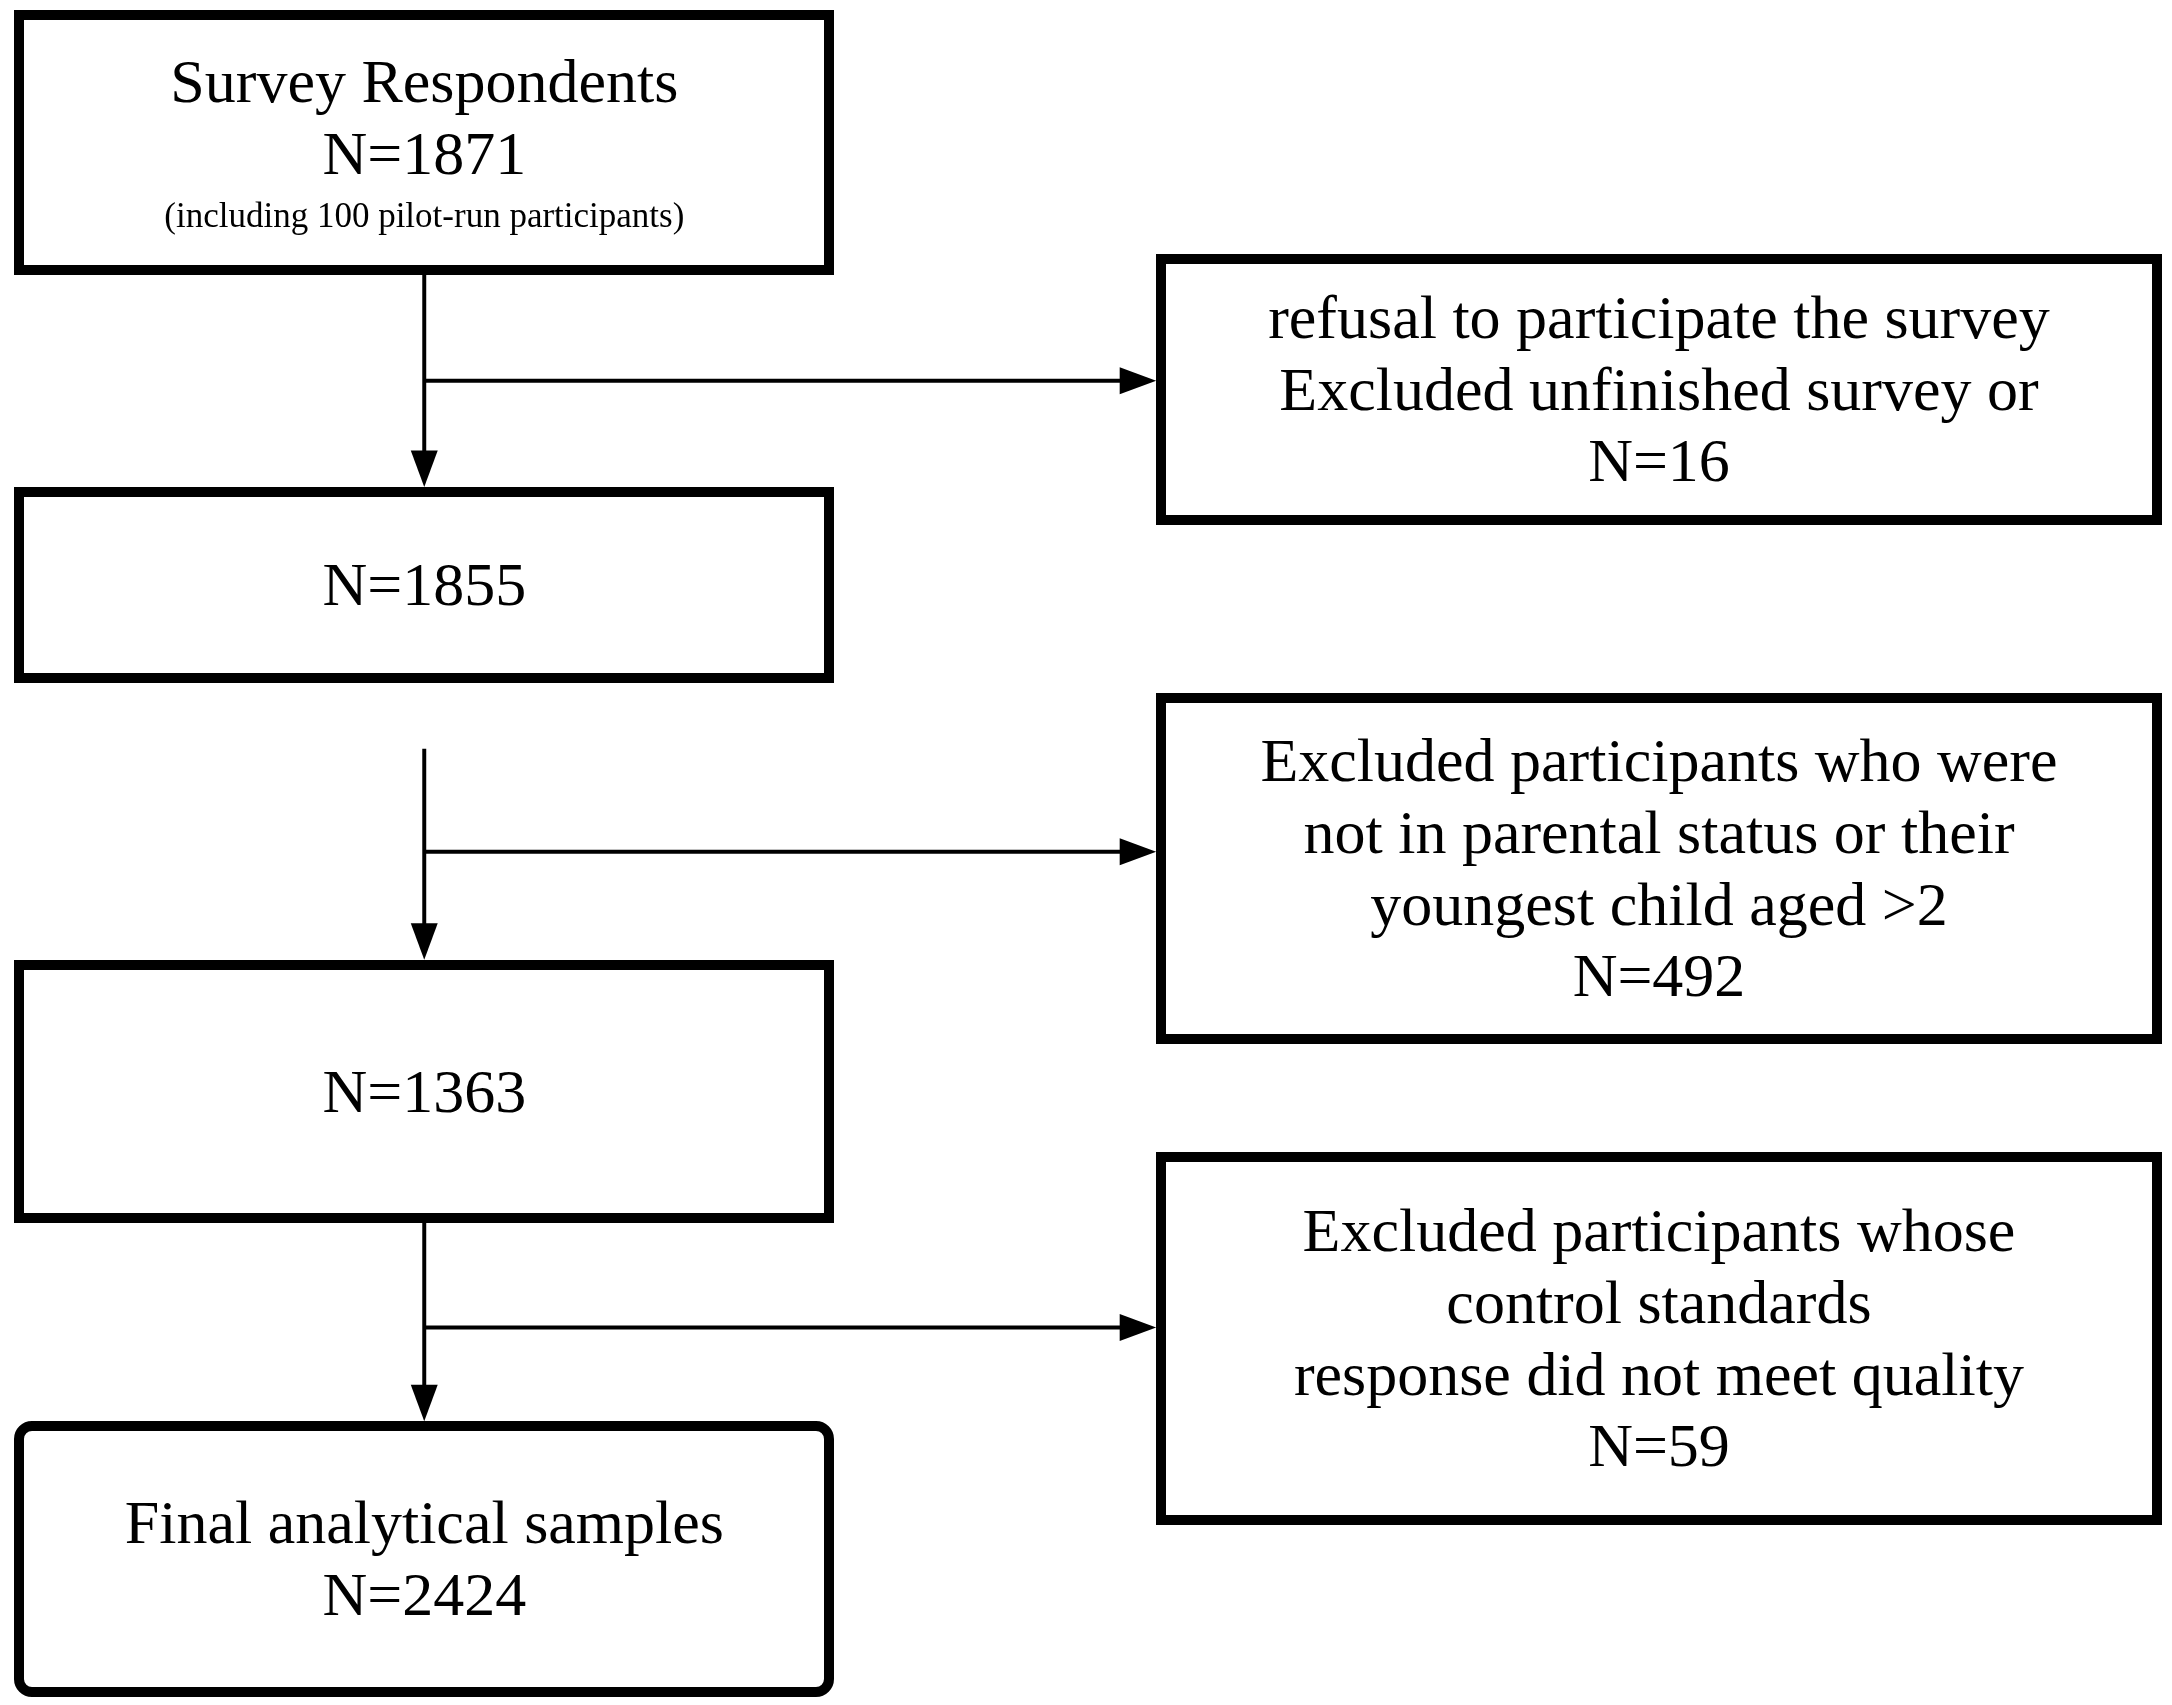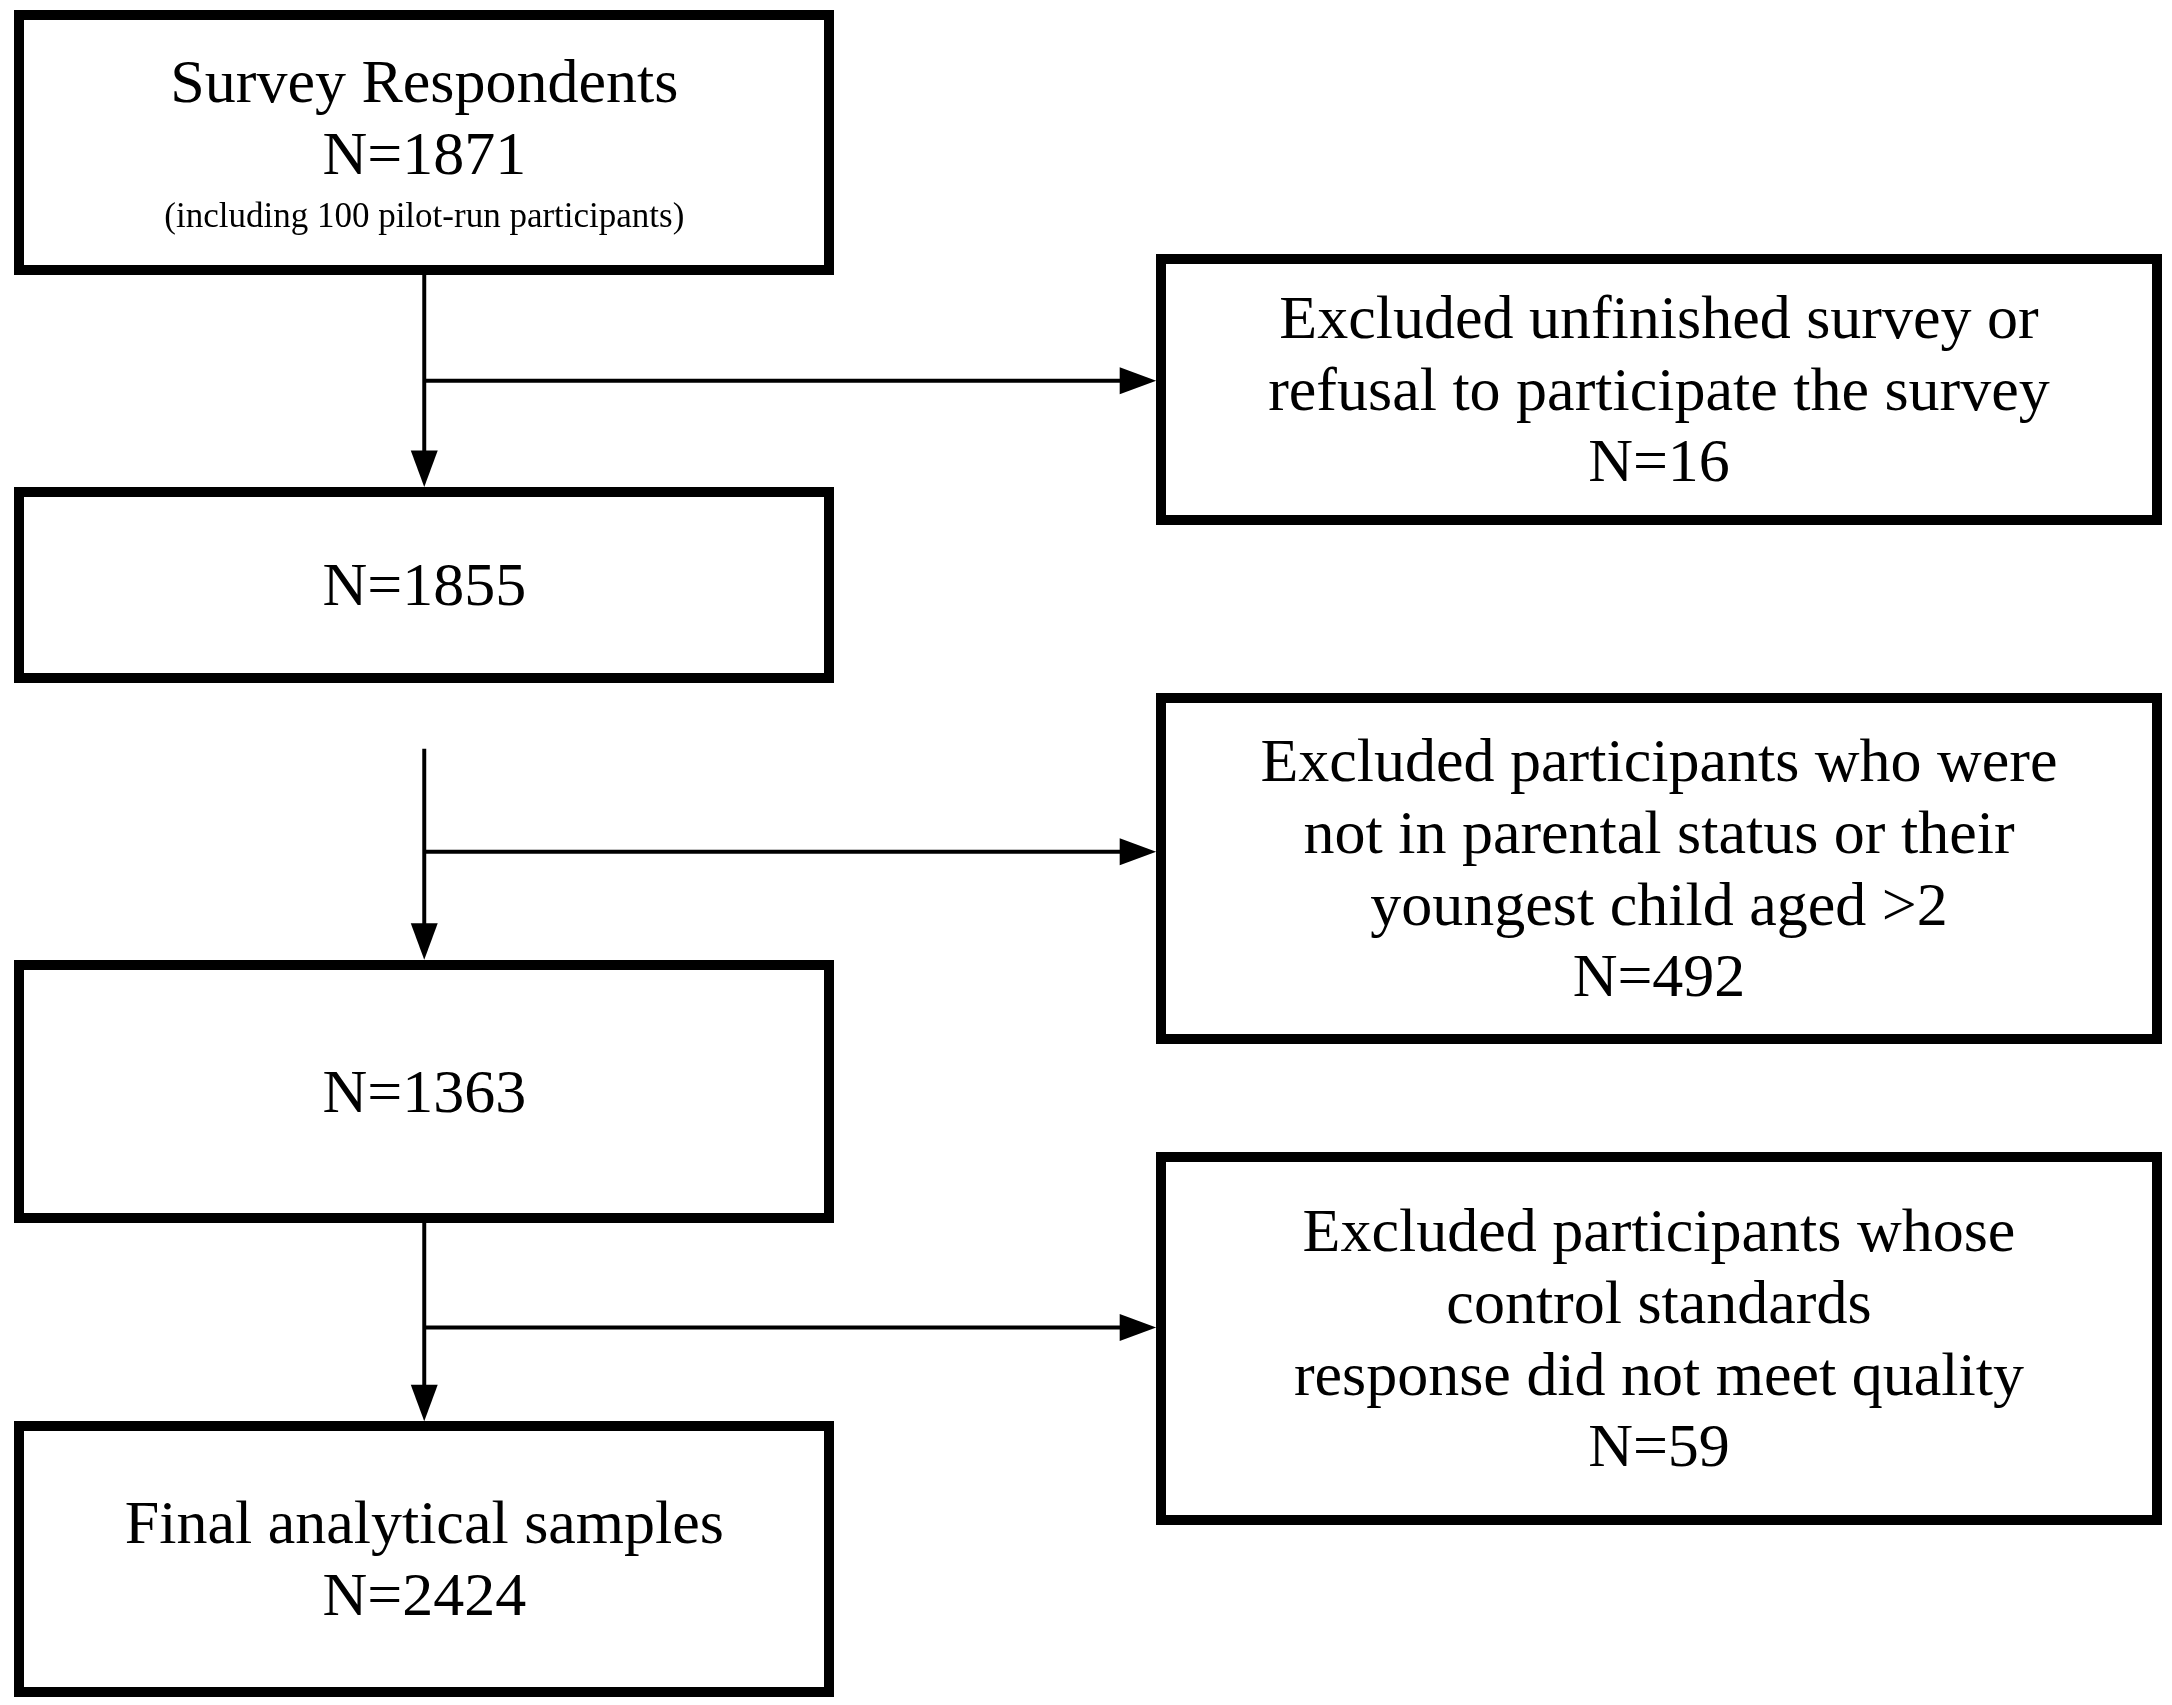--- a/index.html
+++ b/index.html
@@ -44,21 +44,21 @@
   .note {
     font-size: 35px;
     line-height: 1.25;
     margin-top: 4.8px;
     white-space: nowrap;
   }
   
   .box-survey { left: 14.3px;   top: 9.5px;   width: 820px; height: 265px; }
   .box-1855   { left: 14.3px;   top: 487px;  width: 820px; height: 196px; }
   .box-1363   { left: 14.3px;   top: 960px; width: 820px; height: 263px; }
-  .box-final  { left: 14.3px;   top: 1421px; width: 820px; height: 276px; }
+  .box-final  { left: 14.3px;   top: 1421px; width: 820px; height: 276px; border-radius: 18px; }
   
   .box-excl1  { left: 1156px; top: 254px;  width: 1006px; height: 271px; }
   .box-excl2  { left: 1156px; top: 693px;  width: 1006px; height: 351px; }
   .box-excl3  { left: 1156px; top: 1152px; width: 1006px; height: 373px; }
 
   .cline { stroke: #000000; stroke-width: 5px; }
   .ahead { fill: #000000; stroke: none; }
 </style>
 </head>
 <body>
@@ -99,22 +99,22 @@
   <div class="box box-1363">
     <div class="txt">N=1363</div>
   </div>
 
   <div class="box box-final">
     <div class="txt">Final analytical samples</div>
     <div class="txt">N=2424</div>
   </div>
 
   <div class="box box-excl1">
+    <div class="txt">refusal to participate the survey</div>
     <div class="txt">Excluded unfinished survey or</div>
-    <div class="txt">refusal to participate the survey</div>
     <div class="txt">N=16</div>
   </div>
 
   <div class="box box-excl2">
     <div class="txt">Excluded participants who were</div>
     <div class="txt">not in parental status or their</div>
     <div class="txt">youngest child aged &gt;2</div>
     <div class="txt">N=492</div>
   </div>
 

